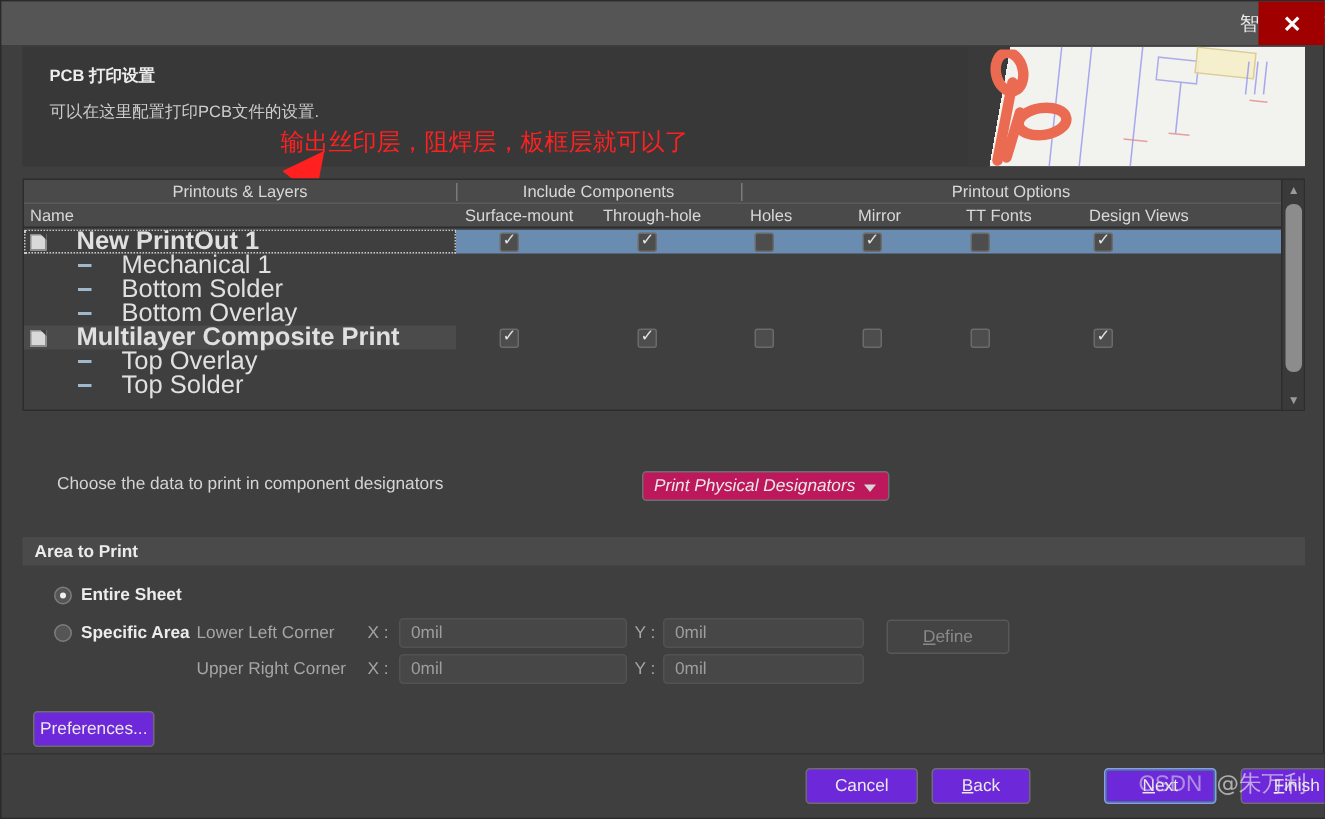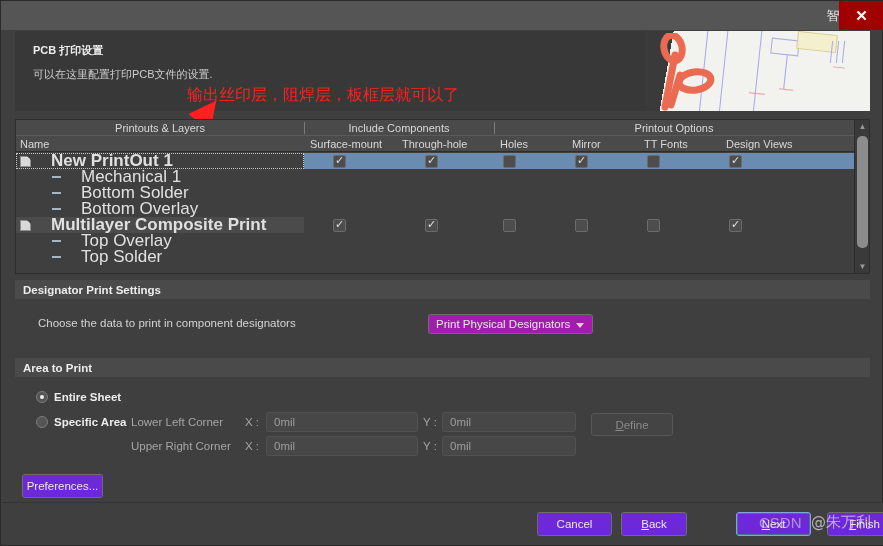--- a/index.html
+++ b/index.html
@@ -178,23 +178,23 @@
     color: #ececec; font-size: 11.5px; font-weight: bold;
   }
   .stat {
     position: absolute; color: #d4d4d4; font-size: 11.5px;
     white-space: nowrap;
   }
   .stat.dim { color: #a5a5a5; }
 
   .combo {
     position: absolute; height: 20px;
-    background: #a21caf; border: 1px solid #6e6e6e; border-radius: 3px;
+    background: #be185d; border: 1px solid #6e6e6e; border-radius: 3px;
     display: flex; align-items: center; padding-left: 7px;
-    color: #e8e8e8; font-size: 11.5px; cursor: pointer;
+    color: #e8e8e8; font-size: 11.5px; cursor: pointer; font-style: italic;
   }
   .combo-arrow {
     position: absolute; right: 8px; top: 8px;
     border-left: 4px solid transparent; border-right: 4px solid transparent;
     border-top: 5px solid #d6d6d6;
   }
 
   .radio {
     position: absolute; width: 12px; height: 12px; border-radius: 50%;
     background: #555; border: 1px solid #7d7d7d;
@@ -361,21 +361,20 @@
         </div>
       </div>
 
     <div class="vscroll">
       <div class="vs-arrow" style="top:0;">▲</div>
       <div class="vs-thumb"></div>
       <div class="vs-arrow" style="bottom:0;">▼</div>
     </div>
   </div>
 
-  <div class="sect-head" style="top:279px;">Designator Print Settings</div>
   <div class="stat" style="left:37px;top:316px;">Choose the data to print in component designators</div>
   <div class="combo" style="left:427px;top:313px;width:165px;">
     <span>Print Physical Designators</span>
     <span class="combo-arrow"></span>
   </div>
 
   <div class="sect-head" style="top:357px;">Area to Print</div>
 
   <div class="radio on" style="left:35px;top:390px;"></div>
   <div class="stat" style="left:53px;top:390px;font-weight:bold;color:#ececec;">Entire Sheet</div>

